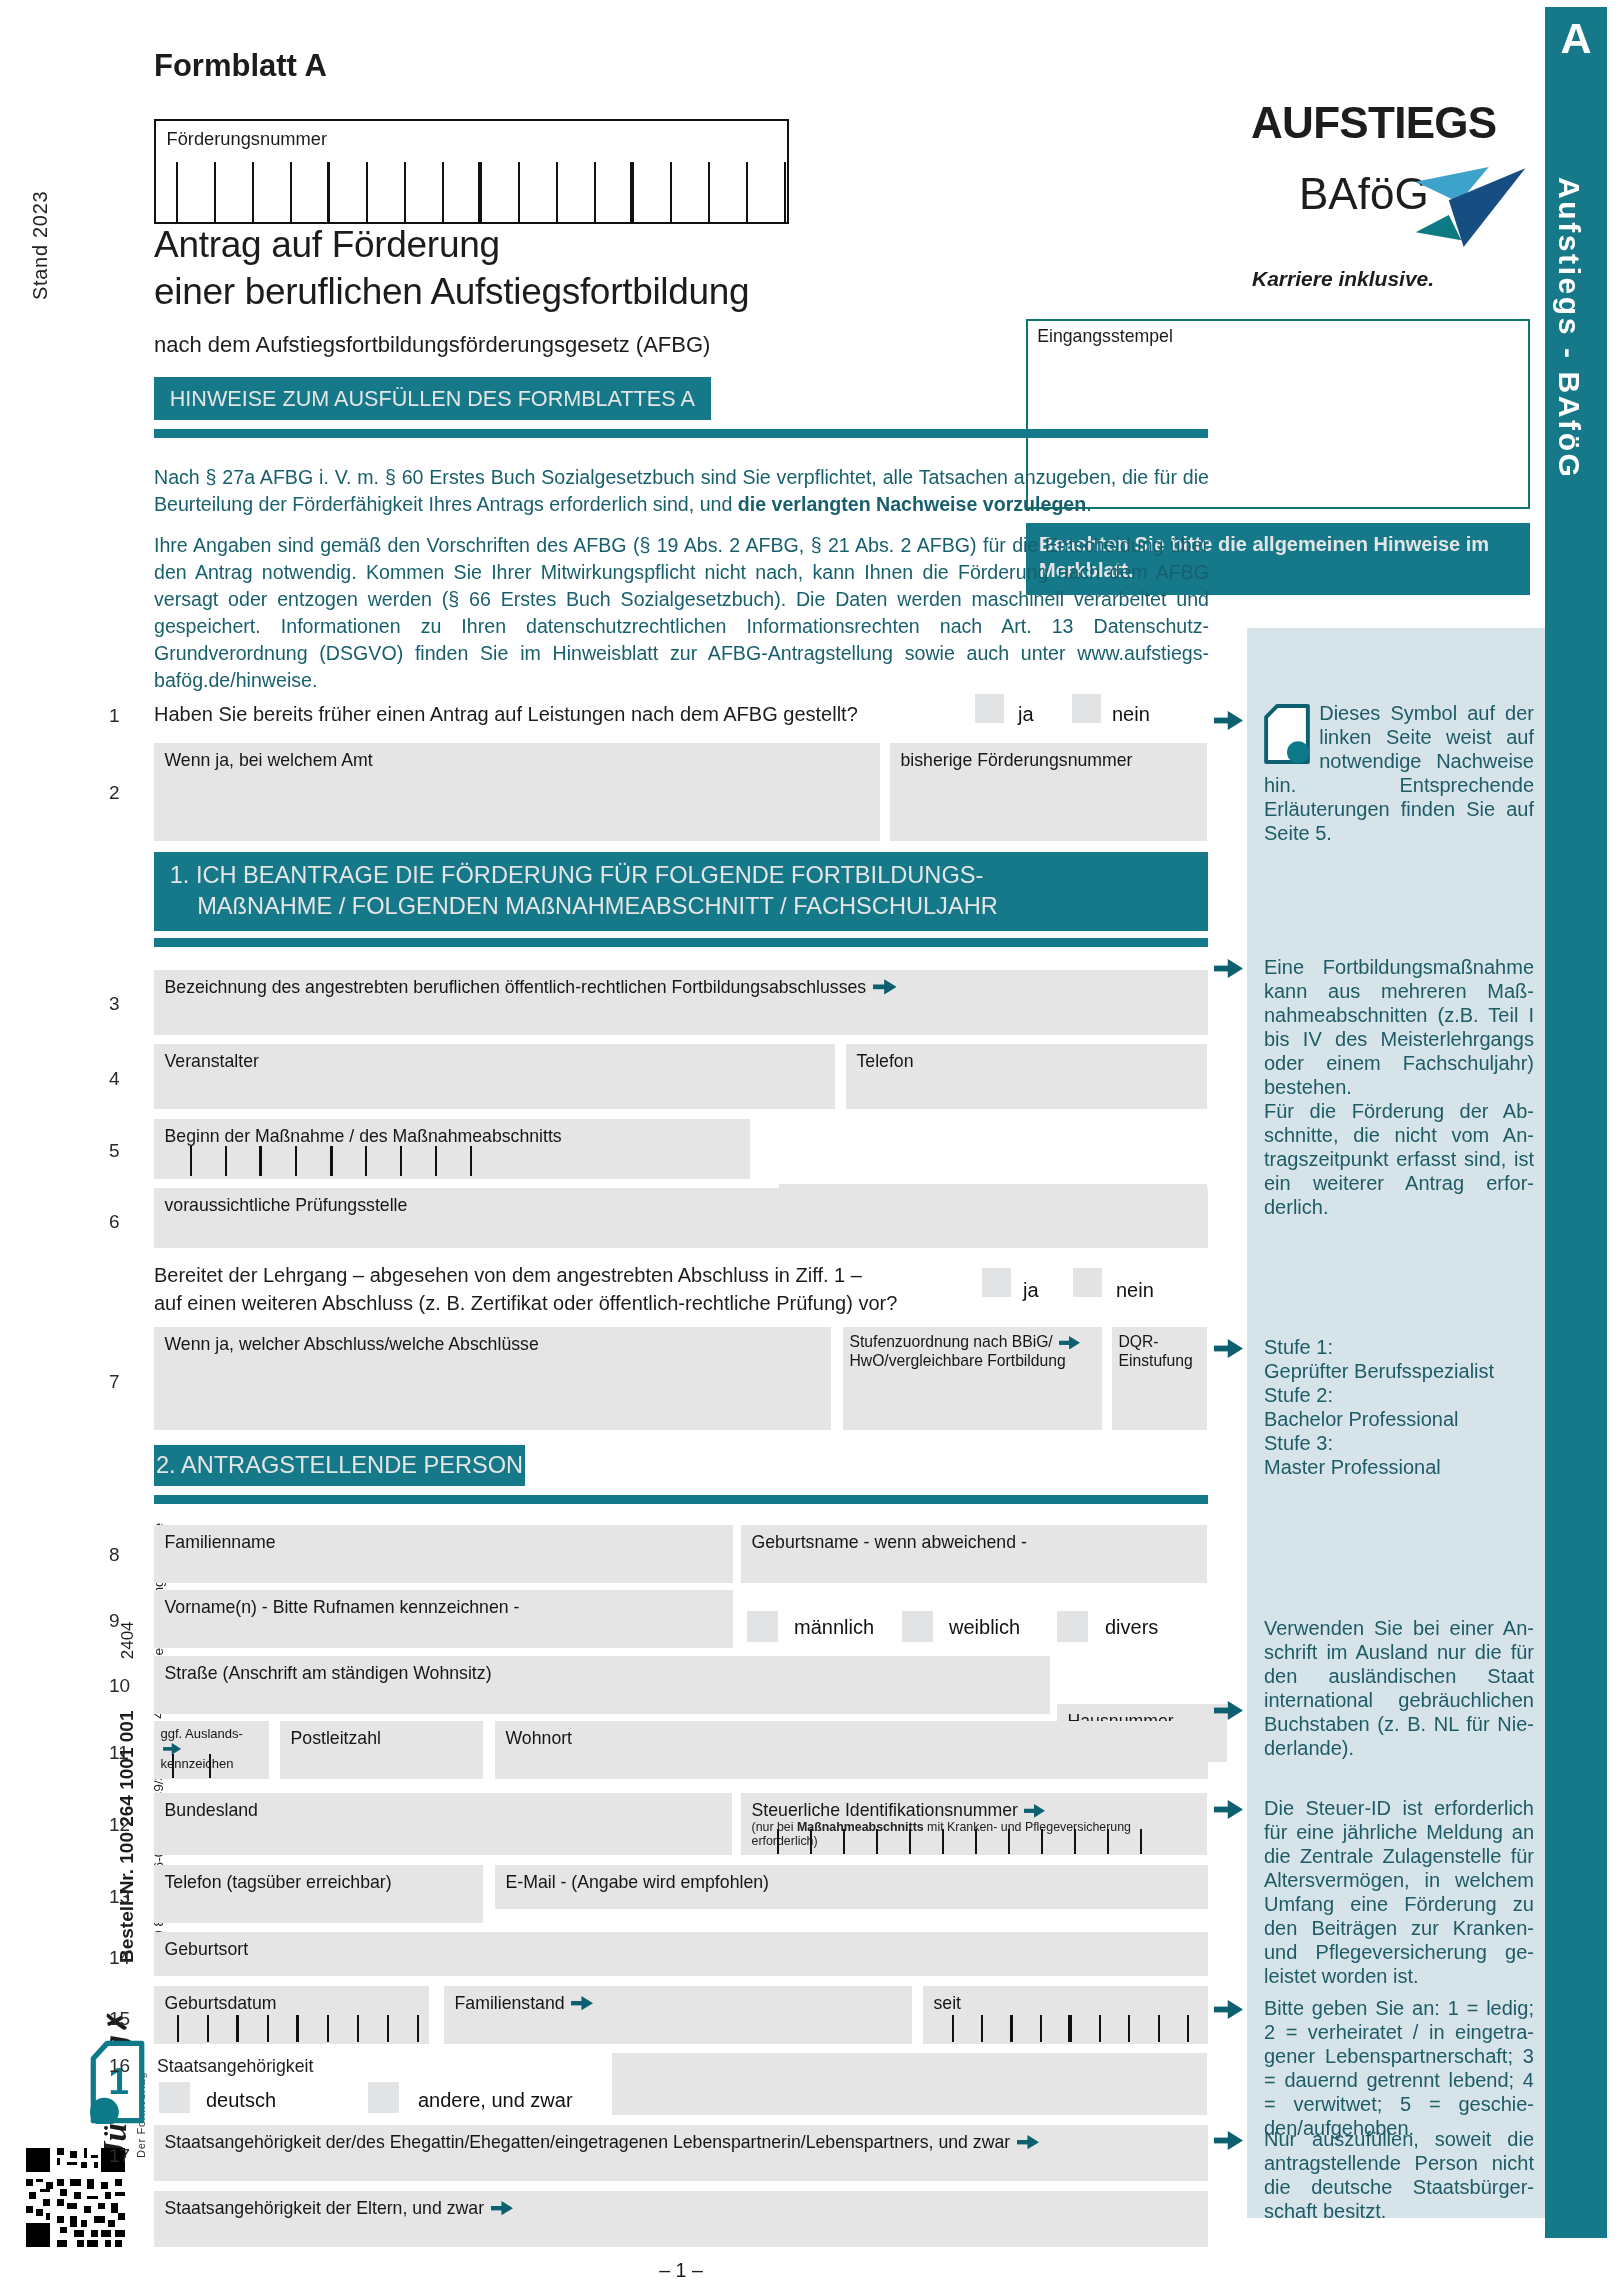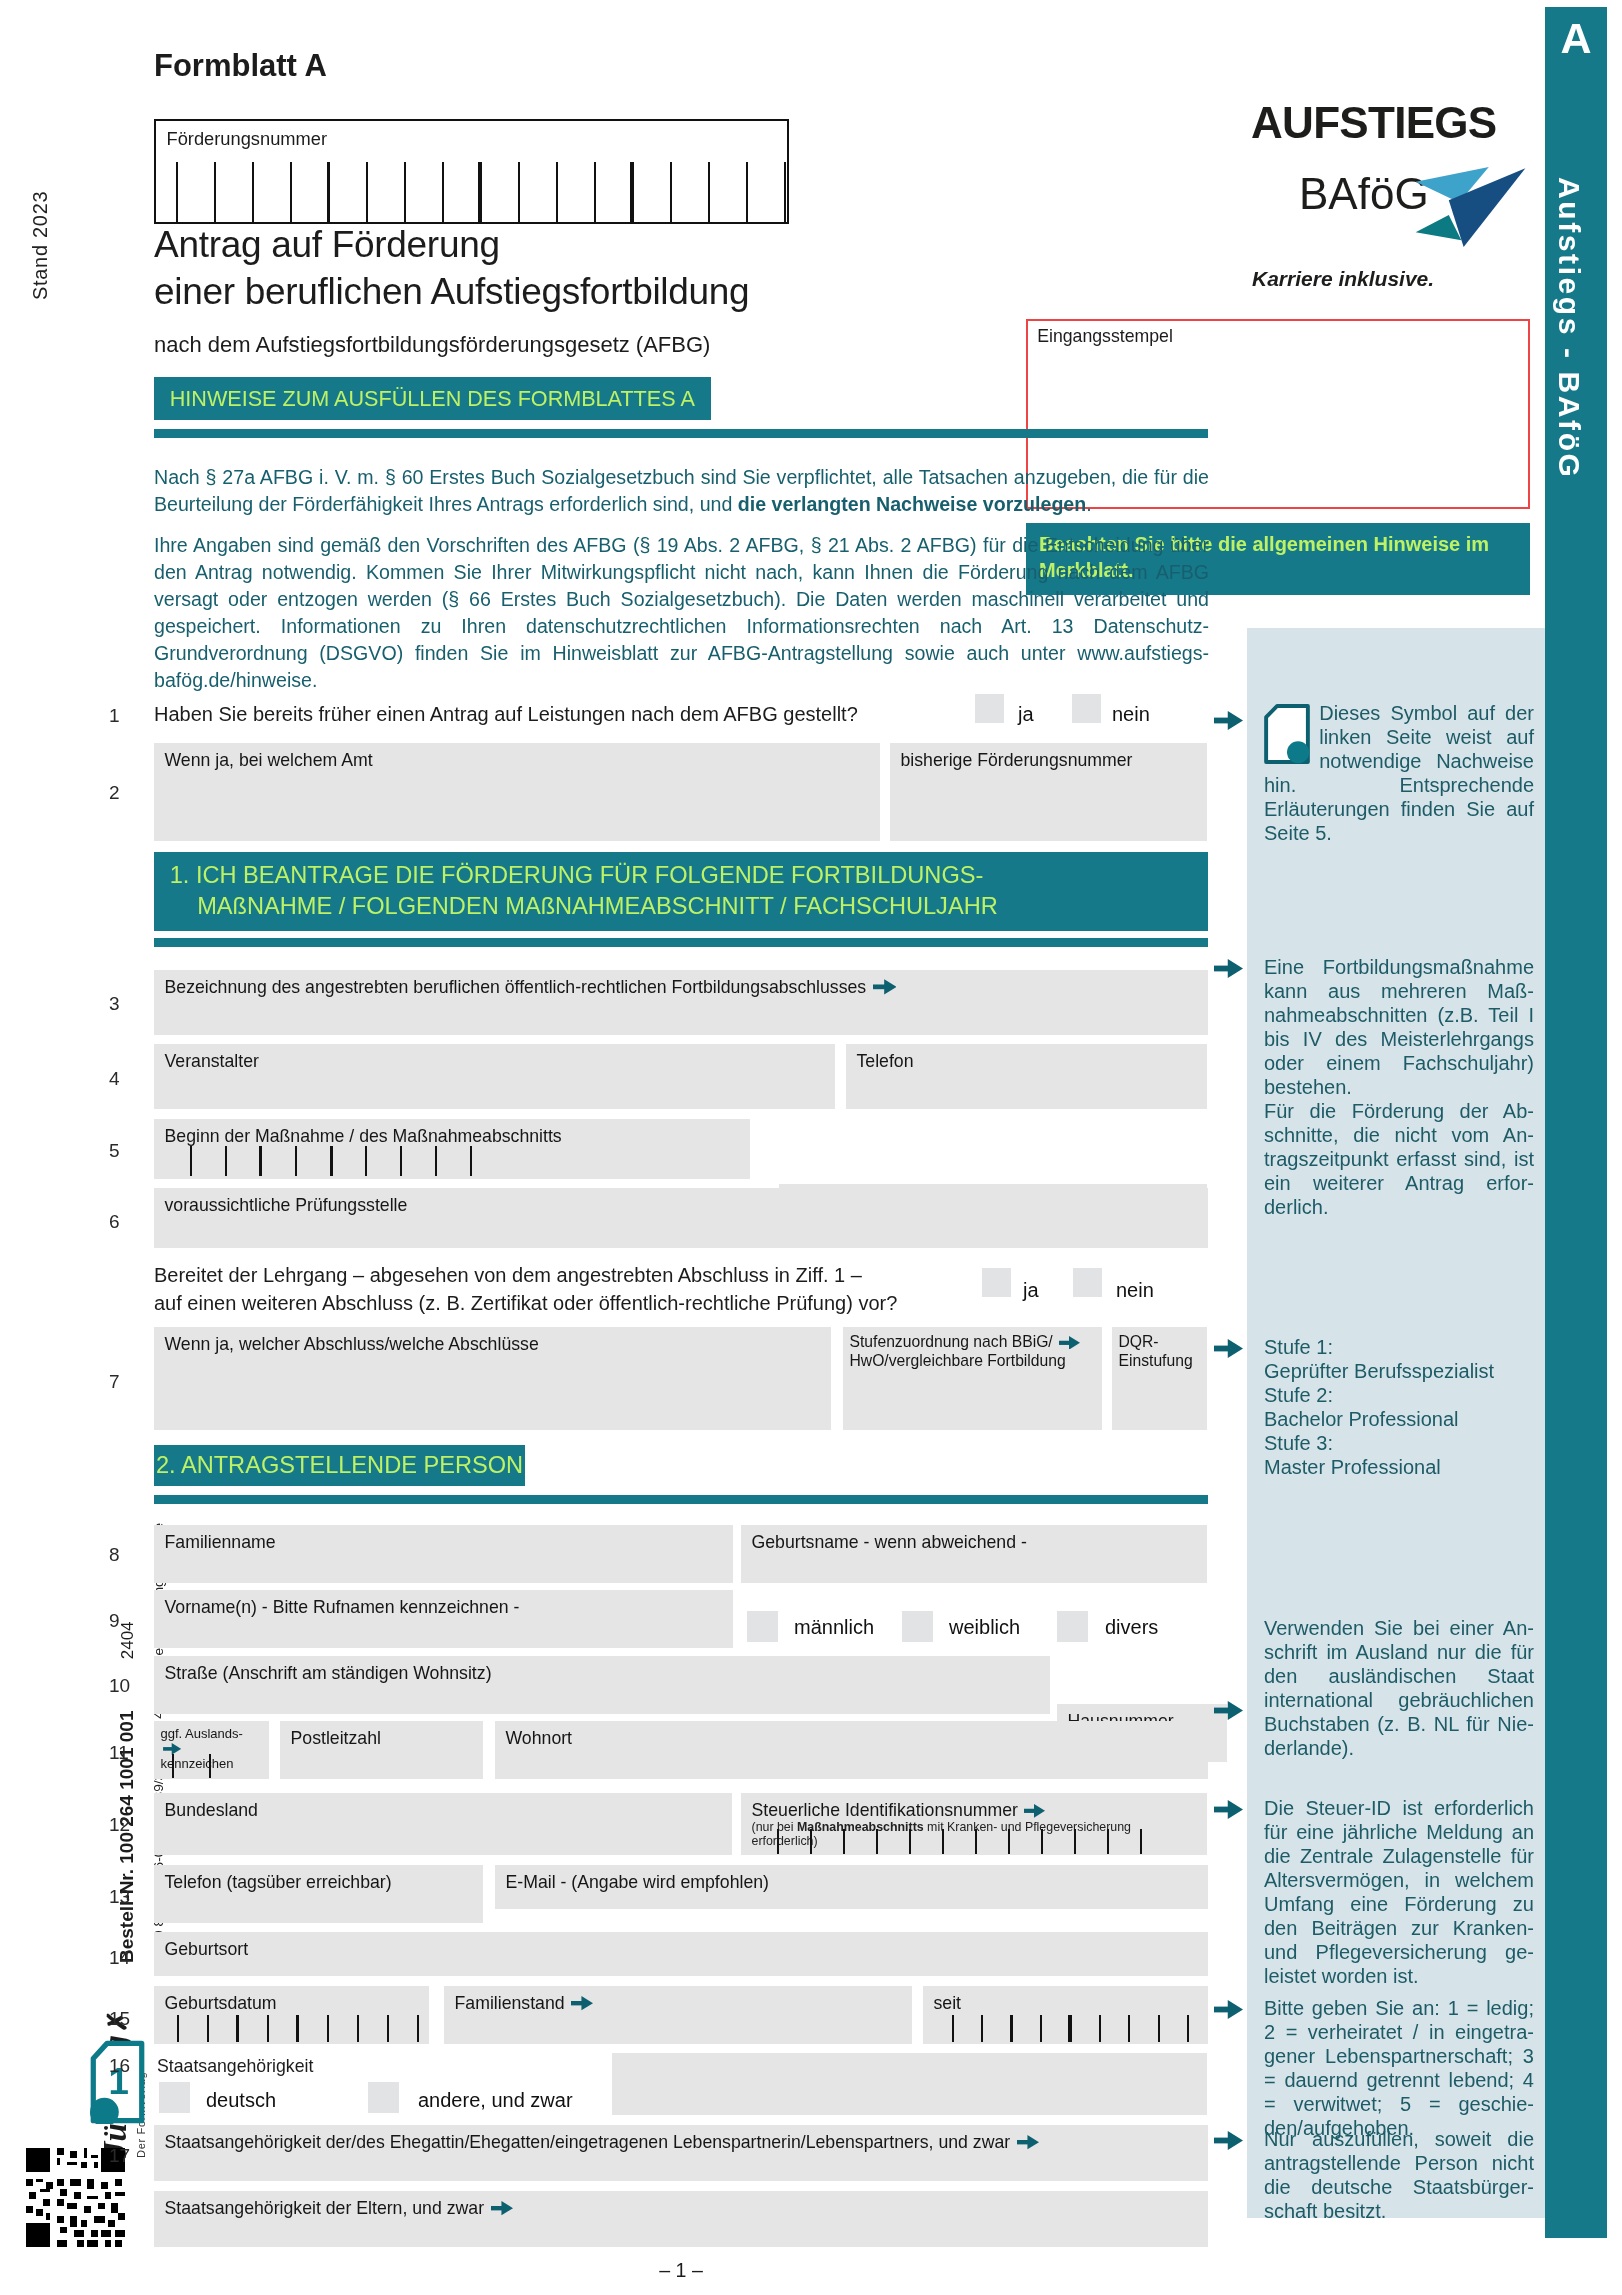--- a/index.html
+++ b/index.html
@@ -15,21 +15,21 @@
   body{background:#888;font-family:"Liberation Sans",sans-serif;color:var(--ink)}
   #page{position:relative;width:1623px;height:2295px;background:#fff;overflow:hidden;margin:0 auto}
   .abs{position:absolute}
   .field{position:absolute;background:var(--field)}
   .fl{padding:6.5px 10.5px;font-size:17.7px;color:#161616;line-height:20px}
   .fl-sm{padding:5.2px 6.5px;font-size:14.4px;line-height:16.4px}
   .num{position:absolute;left:109px;width:31px;font-size:19px;color:#2a2a2a}
   .cb{position:absolute;width:29px;height:29px;background:var(--cb)}
   .cbl{position:absolute;font-size:20px;color:#111;white-space:nowrap}
   .arr{display:inline-block;vertical-align:-2px;margin-left:6.5px;line-height:0}
-  .tealbox{position:absolute;background:var(--teal);color:#bef264}
+  .tealbox{position:absolute;background:var(--teal);color:#e5e5e5}
   .rule{position:absolute;left:154px;width:1054px;height:9.2px;background:var(--teal)}
   .just{text-align:justify}
   .prelines{white-space:pre-line}
   .rot{position:absolute;transform:rotate(-90deg);transform-origin:0 0;white-space:nowrap}
   .note{position:absolute;left:1264px;width:270px;font-size:20px;line-height:24px;color:#1d5b66;text-align:justify}
   .note-arr{position:absolute;left:1214px;line-height:0}
   .ticks{position:absolute;background-repeat:repeat-x}
   .vband{position:absolute;left:1545px;top:6.5px;width:62px;height:2231px;background:var(--teal)}
 </style>
 </head>
@@ -98,21 +98,21 @@
   <div class="abs" style="left:1299px;top:169px;font-size:44px;font-weight:500;color:#1d1d1b">BAföG</div>
   <div class="abs" style="left:1413px;top:167px">
     <svg width="115" height="88" viewBox="0 0 100 77">
       <polygon points="2,13 66,0 40,31" fill="#3ea3cb"></polygon>
       <polygon points="98,1 44,70 31,29" fill="#174e82"></polygon>
       <polygon points="2,57 31,42 42,64" fill="#0c7a83"></polygon>
     </svg>
   </div>
   <div class="abs" style="left:1252px;top:267px;font-size:21px;font-style:italic;font-weight:600;color:#1d1d1b">Karriere inklusive.</div>
 
-  <div class="abs" style="left:1026px;top:319px;width:504px;height:190px;border:2px solid #ef4444">
+  <div class="abs" style="left:1026px;top:319px;width:504px;height:190px;border:2px solid #0f766e">
     <div style="padding:5.2px 9.2px;font-size:17.7px">Eingangsstempel</div>
   </div>
   <div class="tealbox" style="left:1026px;top:523px;width:504px;height:72px;padding:7.9px 13px;font-size:20px;font-weight:bold;line-height:26px">Beachten Sie bitte die allgemeinen Hinweise im Merkblatt.</div>
 
   <div class="abs" style="left:154px;top:224px;font-size:37px;letter-spacing:-0.3px">Antrag auf Förderung</div>
   <div class="abs" style="left:154px;top:271px;font-size:37px;letter-spacing:-0.3px">einer beruflichen Aufstiegsfortbildung</div>
   <div class="abs" style="left:154px;top:332px;font-size:22px">nach dem Aufstiegsfortbildungsförderungsgesetz (AFBG)</div>
 
   <div class="tealbox" style="left:154px;top:377px;height:43px;line-height:43px;padding:0 15.7px;font-size:21.6px;display:inline-block">HINWEISE ZUM AUSFÜLLEN DES FORMBLATTES A</div>
   <div class="rule" style="top:429px"></div>

